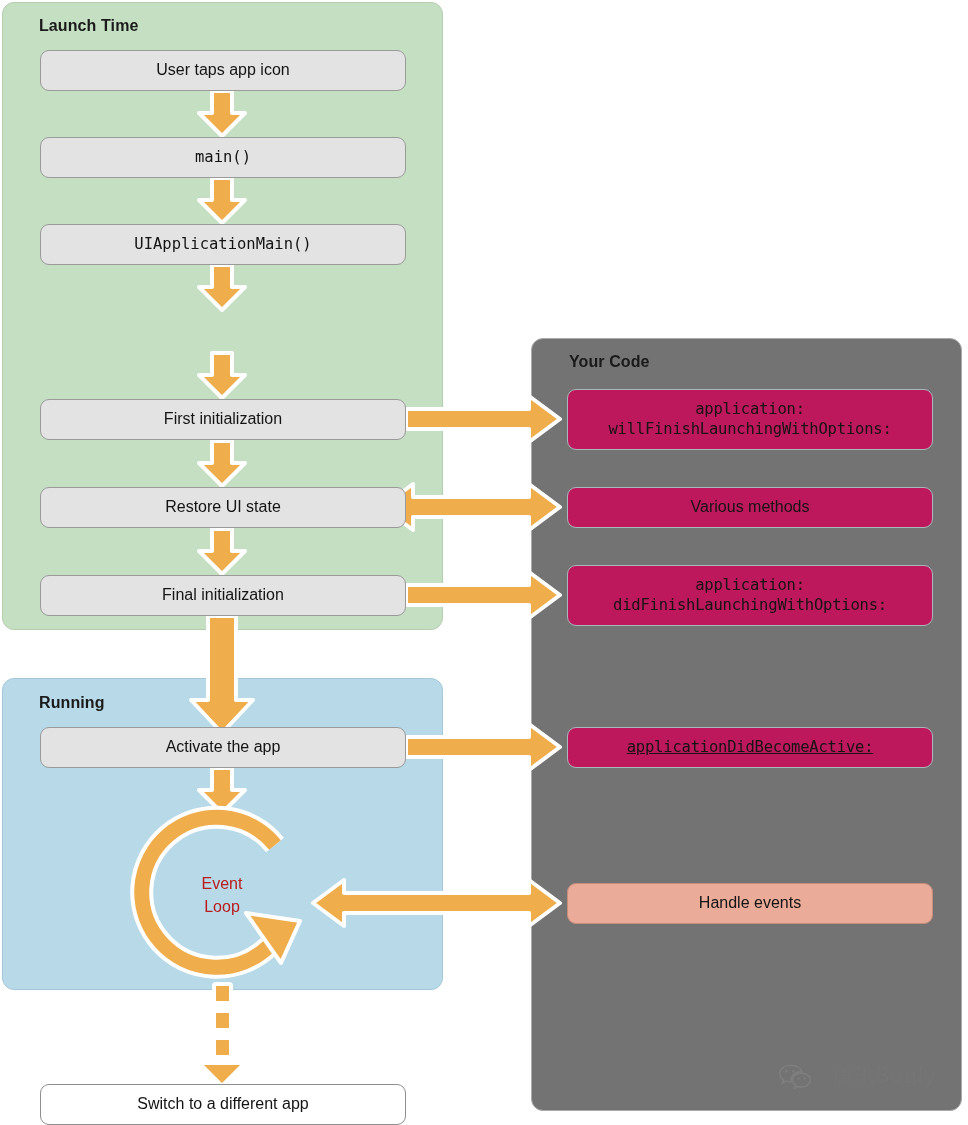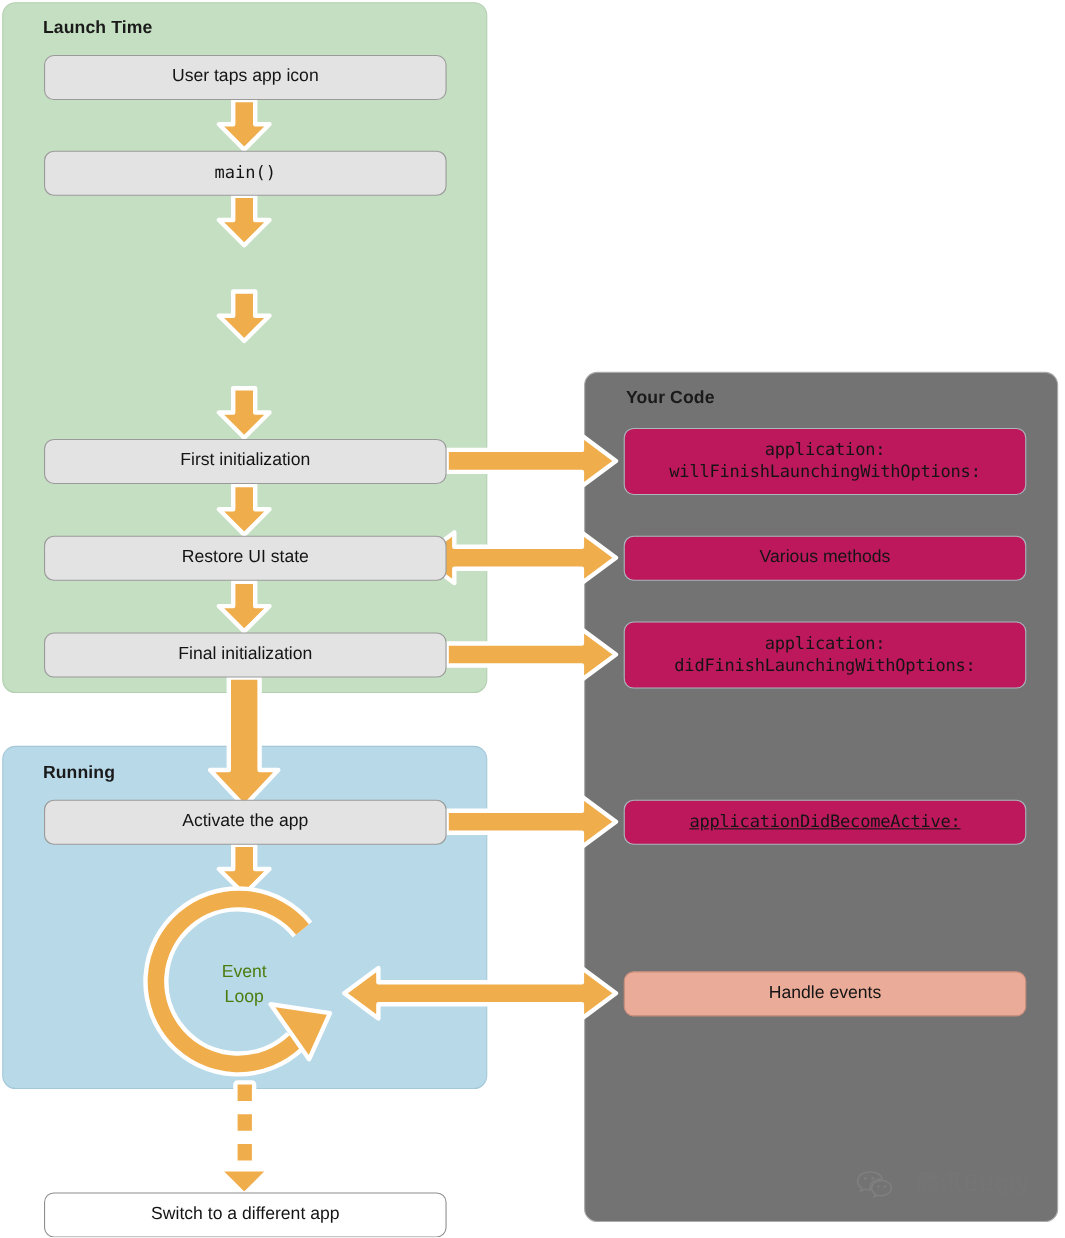--- a/index.html
+++ b/index.html
@@ -111,21 +111,21 @@
   }
 
   
   .loop-label {
     position: absolute;
     left: 147px;
     top: 872px;
     width: 150px;
     text-align: center;
     font-size: 16px;
-    color: #4d7c0f;
+    color: #b91c1c;
     line-height: 1.45;
   }
 
   
   .watermark {
     position: absolute;
     left: 778px;
     top: 1062px;
     display: flex;
     align-items: center;
@@ -229,20 +229,23 @@
 
     <g>
       <path class="ar" d="M344,893 L529,893 L529,880 L560,903 L529,926 L529,913 L344,913 L344,926 L313,903 L344,880 Z"></path>
     </g>
   </svg>
 
   <div class="box box-step" style="top:137px;">
     <span style="font-family:&quot;DejaVu Sans Mono&quot;,&quot;Liberation Mono&quot;,monospace;font-size:15.5px;">main()</span>
   </div>
   <div class="box box-step" style="top:50px;">User taps app icon</div>
+  <div class="box box-step" style="top:224px;">
+    <span style="font-family:&quot;DejaVu Sans Mono&quot;,&quot;Liberation Mono&quot;,monospace;font-size:15.5px;">UIApplicationMain()</span>
+  </div>
   <div class="box box-step" style="top:399px;">First initialization</div>
   <div class="box box-step" style="top:487px;">Restore UI state</div>
   <div class="box box-step" style="top:575px;">Final initialization</div>
 
   <div class="box box-step" style="top:727px;">Activate the app</div>
 
   <div class="loop-label">
     <div>Event</div>
     <div>Loop</div>
   </div>

